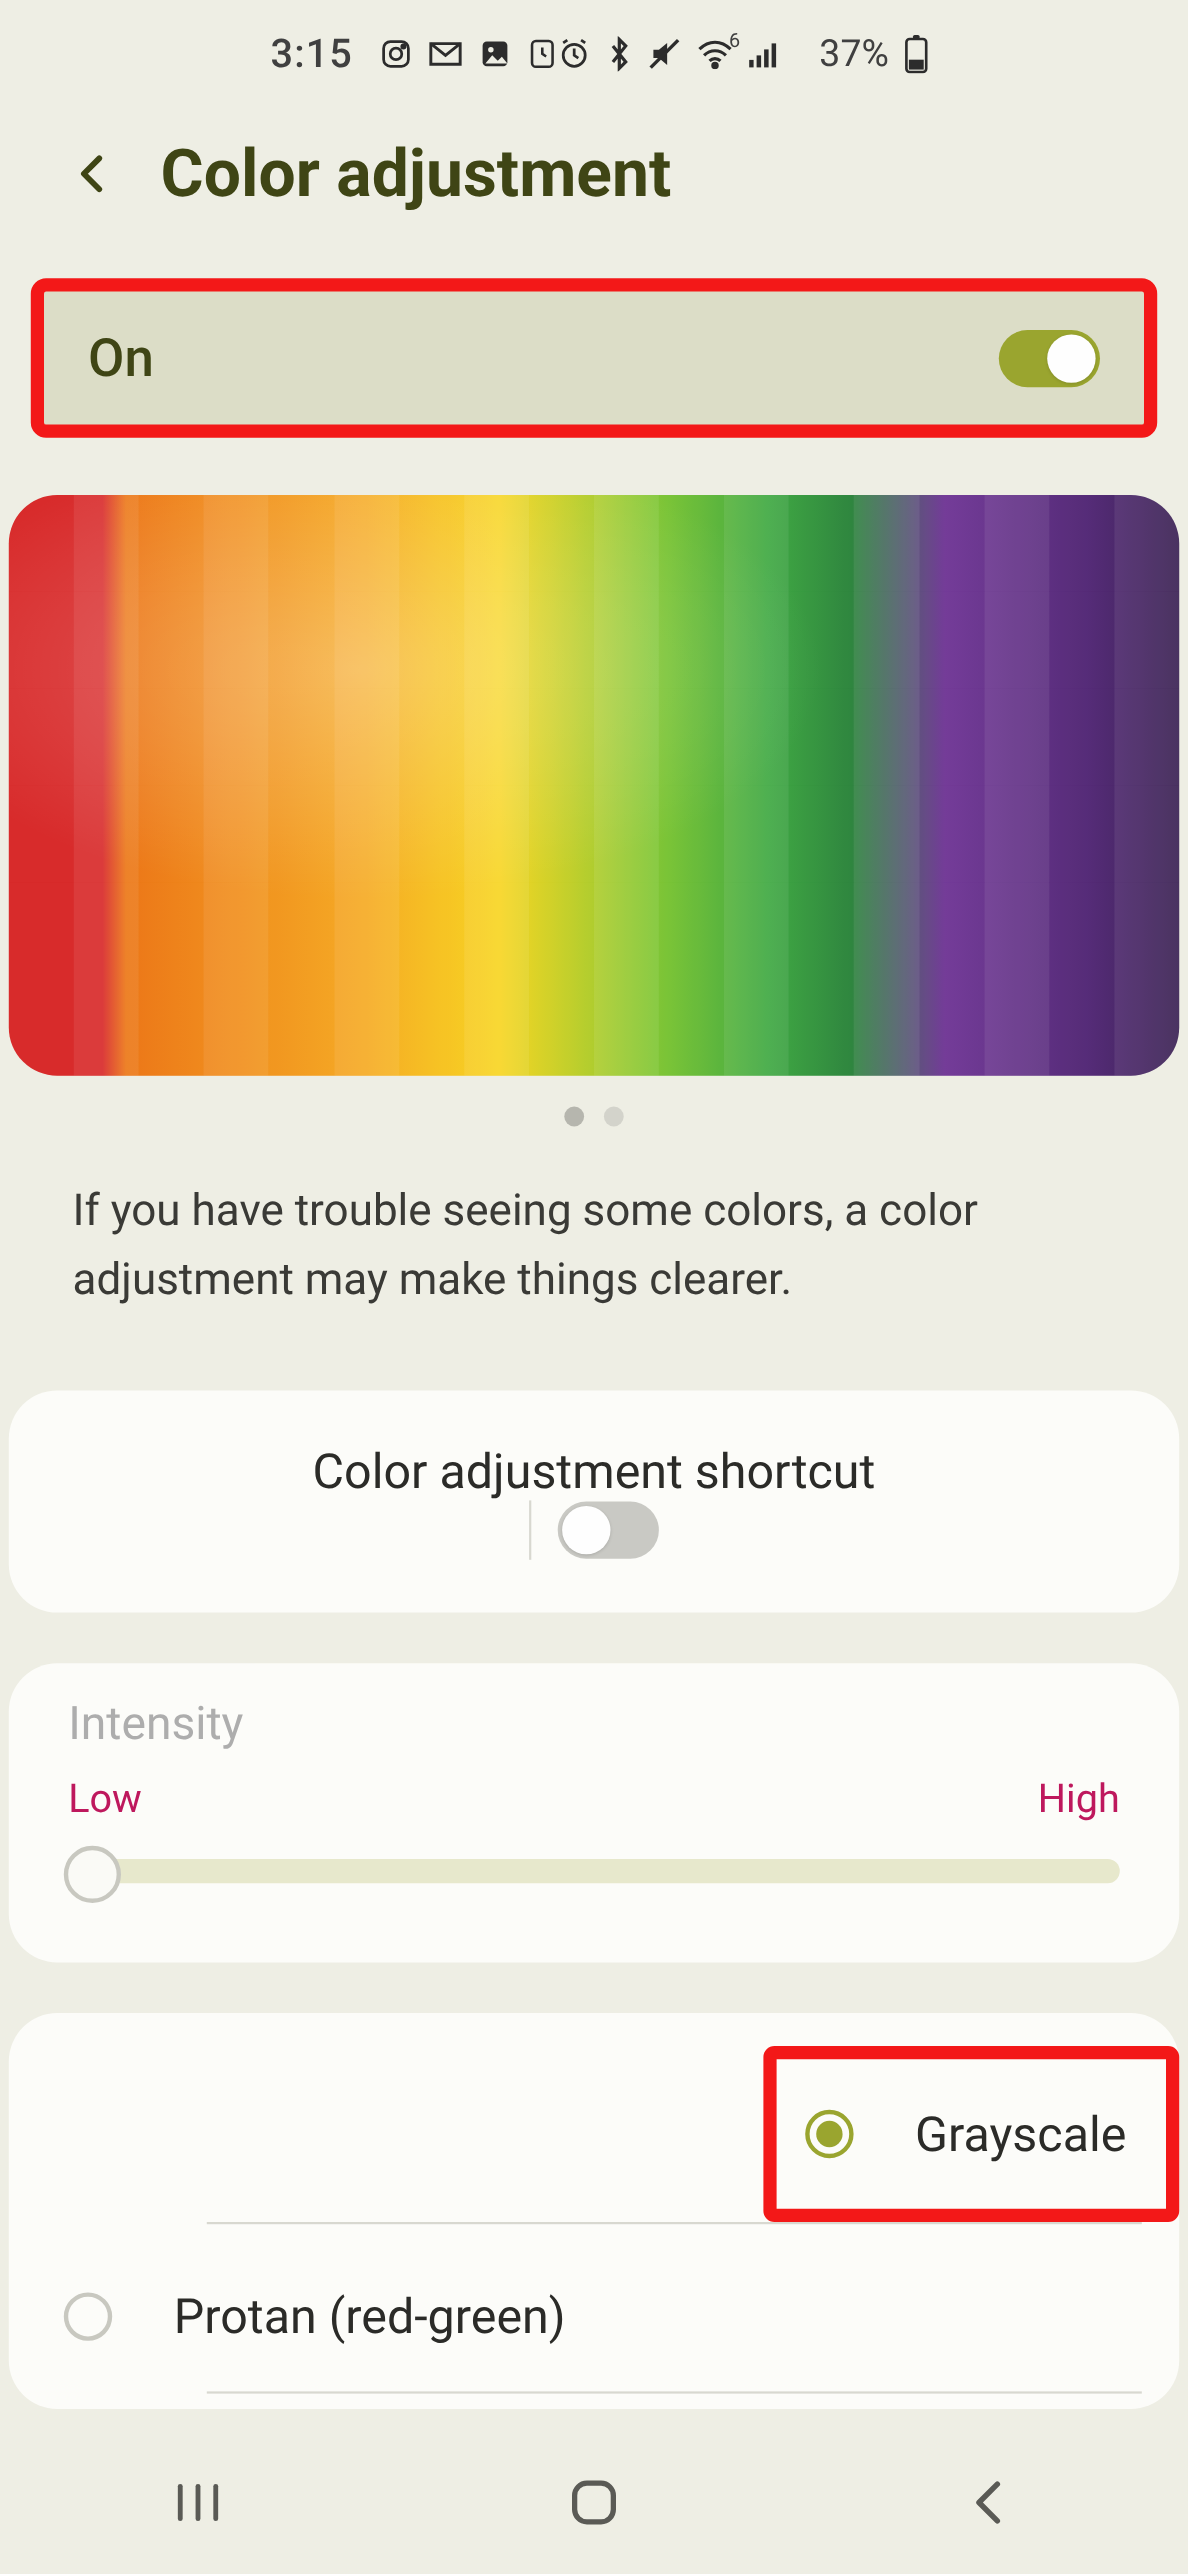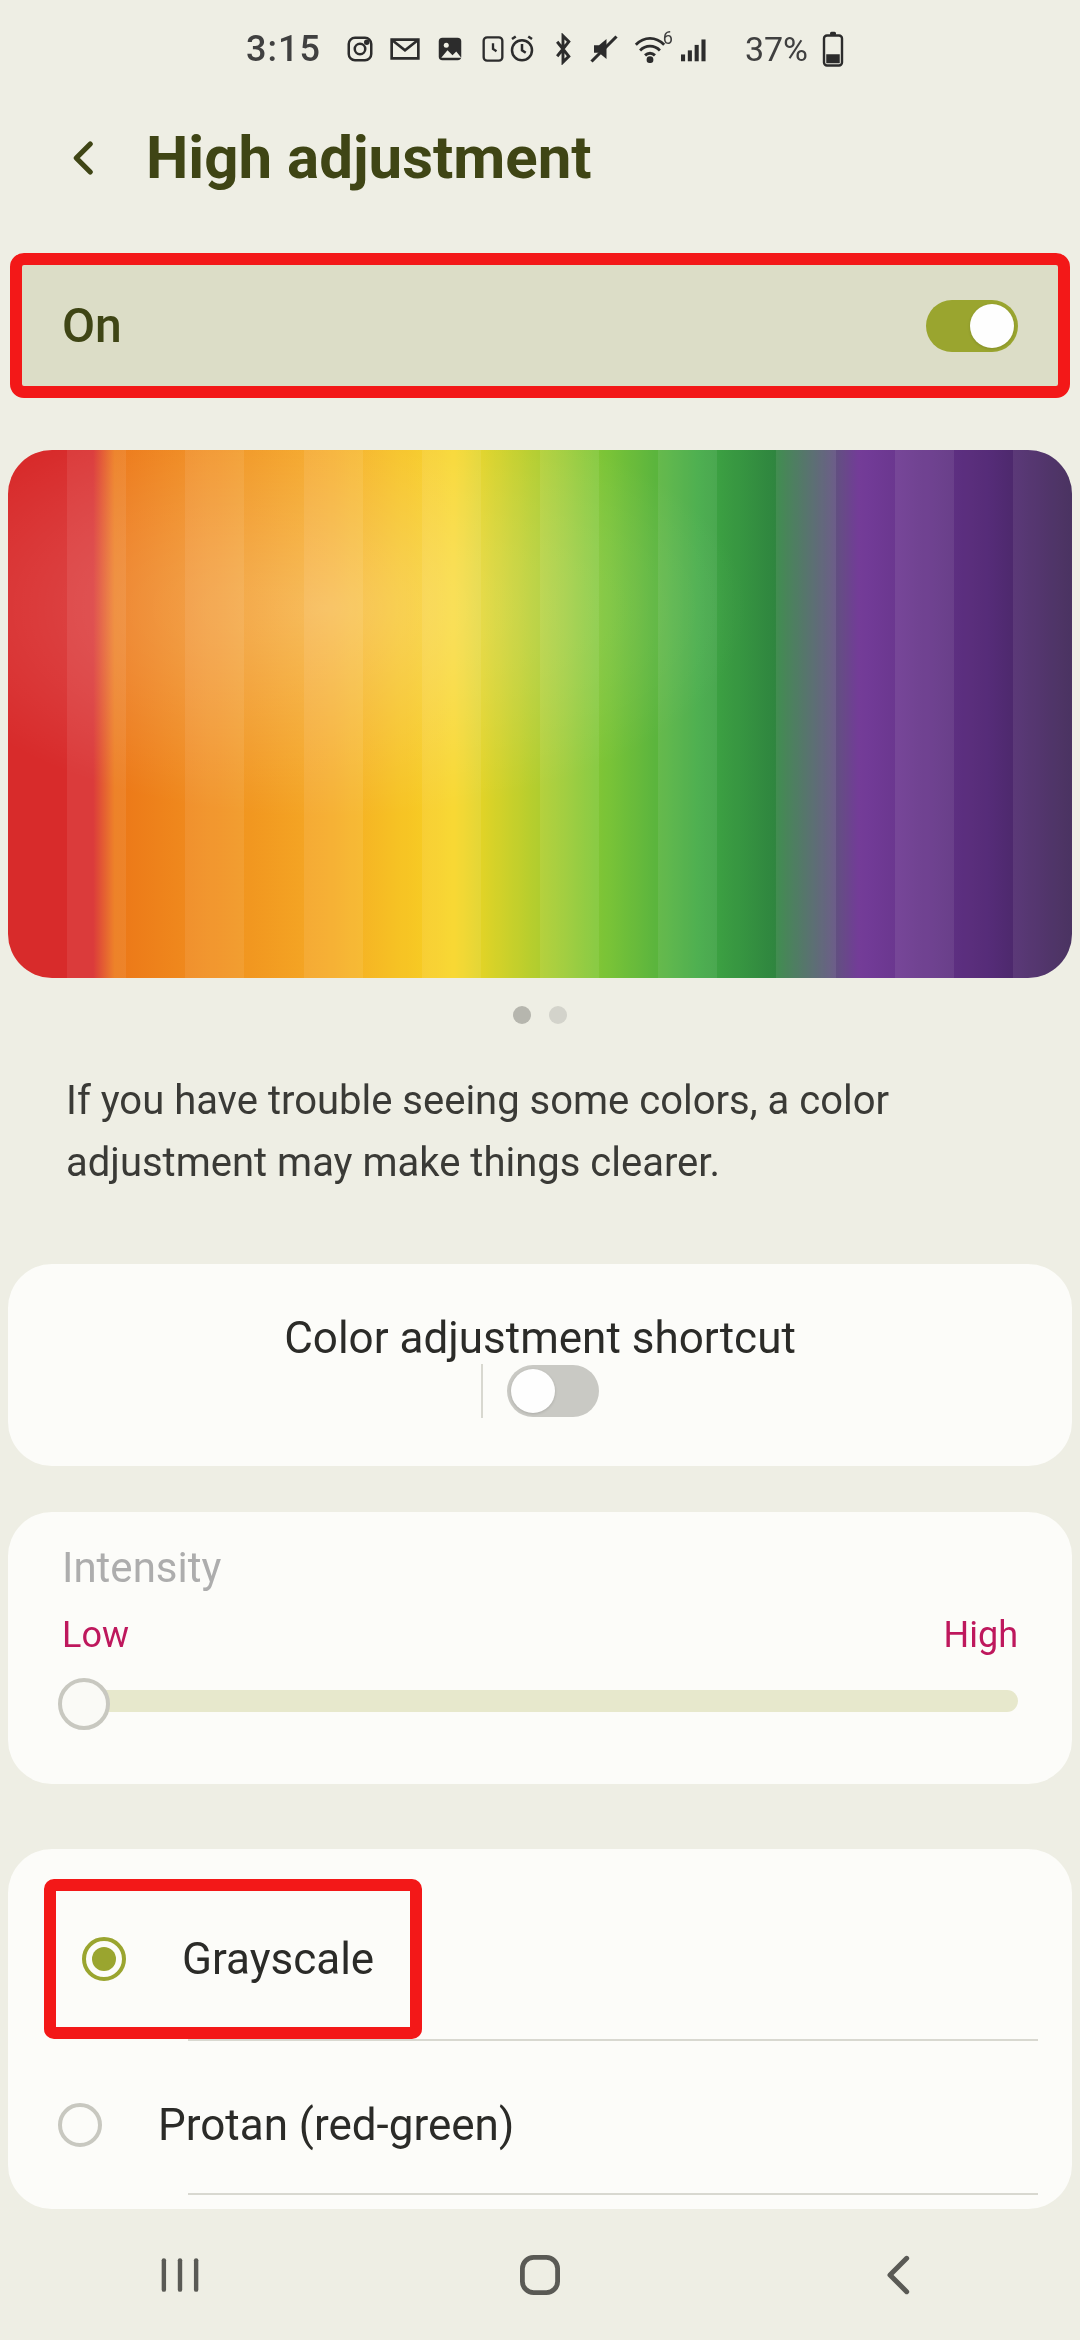--- a/index.html
+++ b/index.html
@@ -28,21 +28,21 @@
   .status-left .time{font-weight:500;letter-spacing:1px;margin-right:10px;}
   .ico{display:inline-flex;align-items:center;justify-content:center;}
 
   
   .header{display:flex;align-items:center;gap:40px;padding:30px 56px 60px 64px;}
   .header .back{width:42px;height:42px;}
   .header .title{font-size:60px;font-weight:700;color:var(--olive);}
 
   
   .on-row-wrap{
-    margin:0 10px;border:12px solid #f31818;border-radius:14px;
+    margin:0 28px;border:12px solid #f31818;border-radius:14px;
     padding:14px 20px;background:#dcddc7;
   }
   .on-row{display:flex;align-items:center;justify-content:space-between;
     padding:18px 20px 18px 20px;}
   .on-label{font-size:48px;color:var(--olive);font-weight:500;}
   .switch{position:relative;width:92px;height:52px;border-radius:26px;}
   .switch.on{background:var(--accent);}
   .switch.on .knob{right:4px;}
   .switch.off{background:#c9c9c4;}
   .switch.off .knob{left:4px;}
@@ -76,21 +76,21 @@
   .shortcut-right{display:flex;align-items:center;}
 
   .intensity-card{margin-top:46px;padding:31px 54px 60px 54px;}
   .intensity-title{font-size:42px;color:#adadad;}
   .range-labels{display:flex;justify-content:space-between;margin-top:22px;font-size:36px;color:#be185d;}
   .slider{position:relative;margin-top:22px;height:46px;}
   .track{position:absolute;left:0;right:0;top:12px;height:22px;border-radius:12px;background:var(--accent-soft);}
   .thumb{position:absolute;top:0;left:-4px;width:52px;height:52px;border-radius:50%;background:#fafaf6;border:4px solid #c8c8c0;}
 
   
-  .options-card{margin-top:65px;padding:0 0 14px 0;}
+  .options-card{margin-top:46px;padding:0 0 14px 0;text-align:right;}
   .opt-wrap{padding:0 0;}
   .option{display:flex;align-items:center;gap:56px;padding:60px 46px 44px 20px;position:relative;}
   .option .radio{width:44px;height:44px;border:4px solid #c8c8c0;border-radius:50%;position:relative;flex:0 0 auto;margin-left:30px;}
   .option .radio.sel{border-color:var(--accent);}
   .option .radio.sel::after{content:"";position:absolute;inset:6px;border-radius:50%;background:var(--accent);}
   .option .opt-label{font-size:44px;color:var(--text);}
   .option .divider{position:absolute;left:180px;right:34px;bottom:0;height:2px;background:var(--divider);}
   .opt1-box{border:12px solid #f31818;border-radius:10px;margin:30px 0 0 36px;padding:6px 6px;display:inline-block;}
   .opt1-box .option{padding:36px 30px 36px 10px;}
   .opt1-box .option .radio{margin-left:10px;}
@@ -178,21 +178,21 @@
     </span>
   </div>
 </div>
 
 <div class="header">
   <span class="back">
     <svg width="42" height="42" viewBox="0 0 24 24" fill="none" stroke="#3f4515" stroke-width="3" stroke-linecap="round" stroke-linejoin="round">
         <polyline points="15 4 7 12 15 20"></polyline>
       </svg>
   </span>
-  <span class="title">High adjustment</span>
+  <span class="title">Color adjustment</span>
 </div>
 
 <div class="on-row-wrap">
   <div class="on-row">
     <span class="on-label">On</span>
     <span class="switch on">
         <span class="knob"></span>
       </span>
   </div>
 </div>

